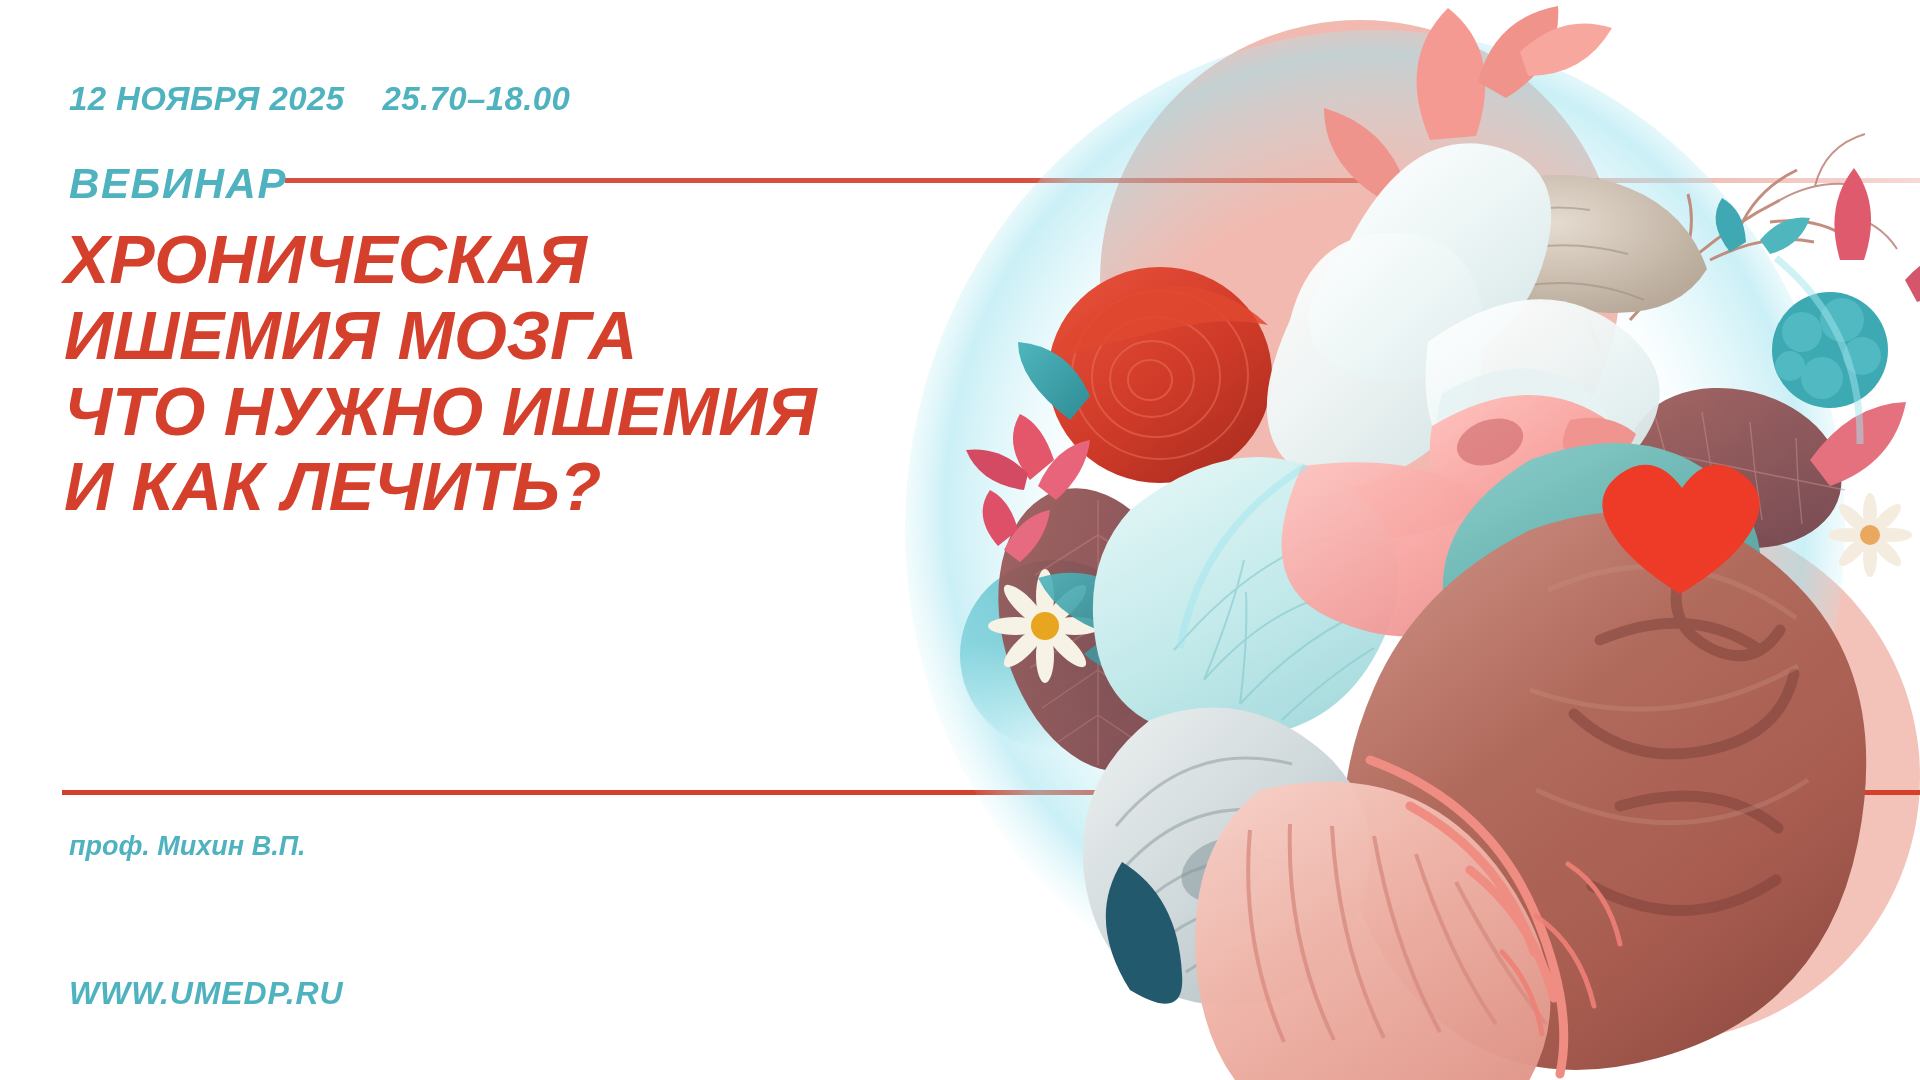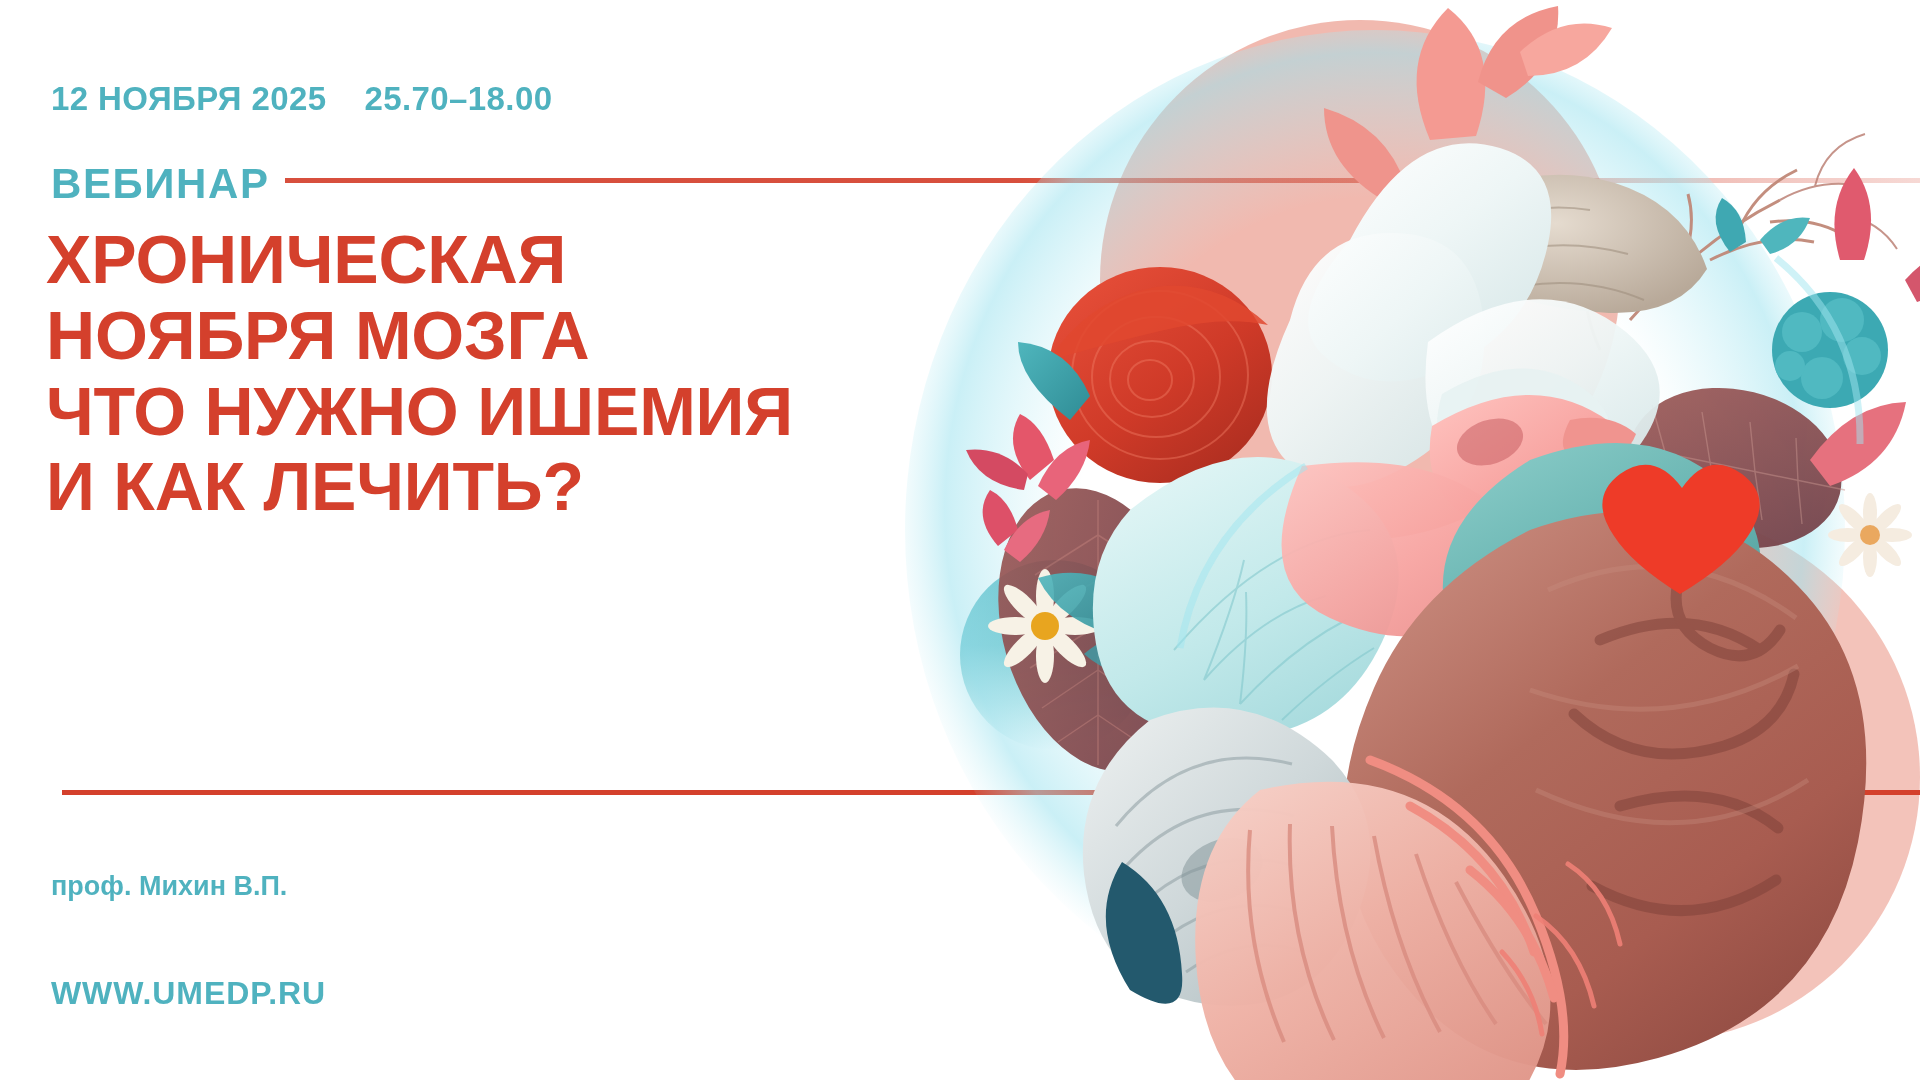--- a/index.html
+++ b/index.html
@@ -52,25 +52,26 @@
   }
   #rule-top   { left: 285px; top: 178px; width: 1635px; opacity: 0.92; }
   #rule-bottom{ left: 62px;  top: 790px; width: 1858px; }
   .rule.faded {
     background: linear-gradient(90deg, #d4402c 0%, #d4402c 45%, rgba(212,64,44,0.55) 70%, rgba(212,64,44,0.22) 100%);
   }
 
   
   #content {
     position: absolute;
-    left: 46px;
+    left: 64px;
     top: 0;
     width: 860px;
     height: 920px;
     z-index: 6;
+    font-style: italic;
   }
 
   #datetime-row {
     position: absolute;
     top: 80px;
     left: 5px;
     display: flex;
     align-items: baseline;
     gap: 38px;
     color: #4fb2bf;
@@ -105,21 +106,21 @@
 
   #speakers {
     position: absolute;
     top: 827px;
     left: 5px;
     color: #4fb2bf;
     font-size: 27px;
     font-weight: 600;
     line-height: 1.42;
   }
-  #speakers .sp-line { display: block; margin-top: 40px; }
+  #speakers .sp-line { display: block; }
 
   #site-url {
     position: absolute;
     top: 975px;
     left: 5px;
     color: #4fb2bf;
     font-size: 32px;
     font-weight: 600;
     letter-spacing: 0.9px;
   }
@@ -434,21 +435,21 @@
 
     <div id="datetime-row">
       <span>12 НОЯБРЯ 2025</span>
       <span>25.70–18.00</span>
     </div>
 
     <div id="kicker">ВЕБИНАР</div>
 
     <h1 id="headline">
       <span class="hl-line">ХРОНИЧЕСКАЯ</span>
-      <span class="hl-line">НОЯБРЯ МОЗГА</span>
+      <span class="hl-line">ИШЕМИЯ МОЗГА</span>
       <span class="hl-line">ЧТО НУЖНО ИШЕМИЯ</span>
       <span class="hl-line">И КАК ЛЕЧИТЬ?</span>
     </h1>
 
     <div id="speakers">
       <span class="sp-line">проф. Михин В.П.</span>
     </div>
 
     <div id="site-url">WWW.UMEDP.RU</div>
 

